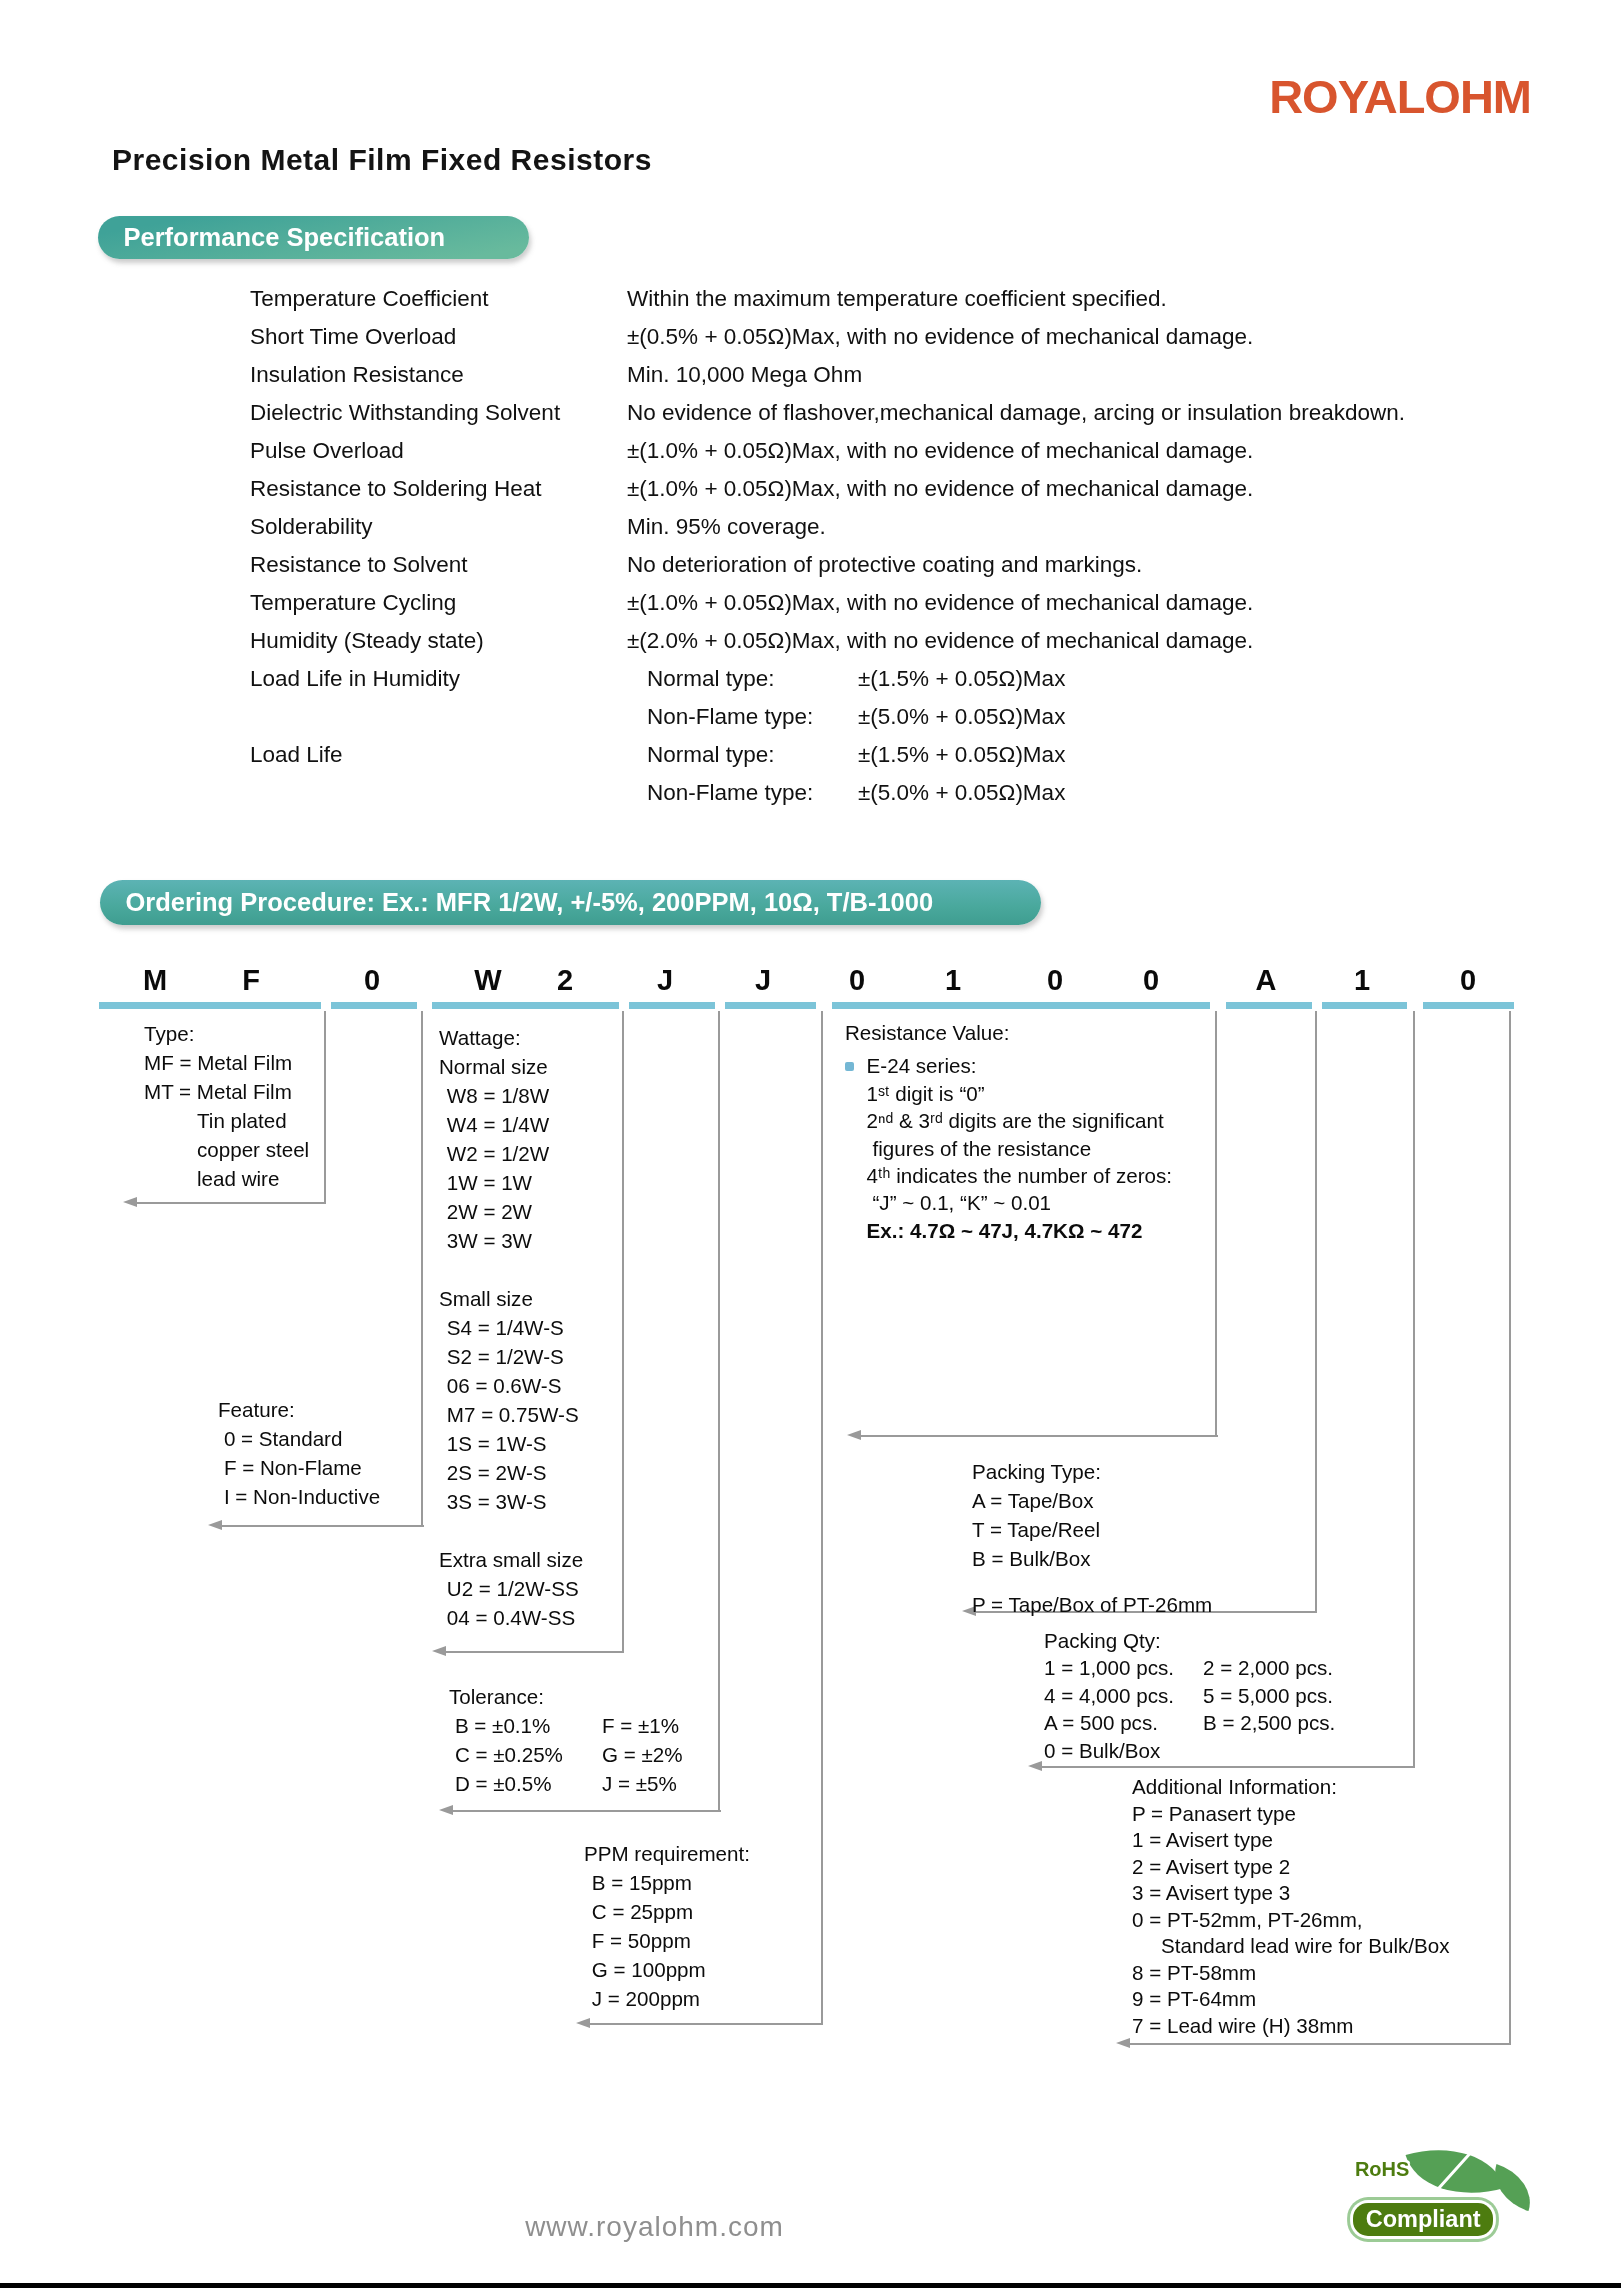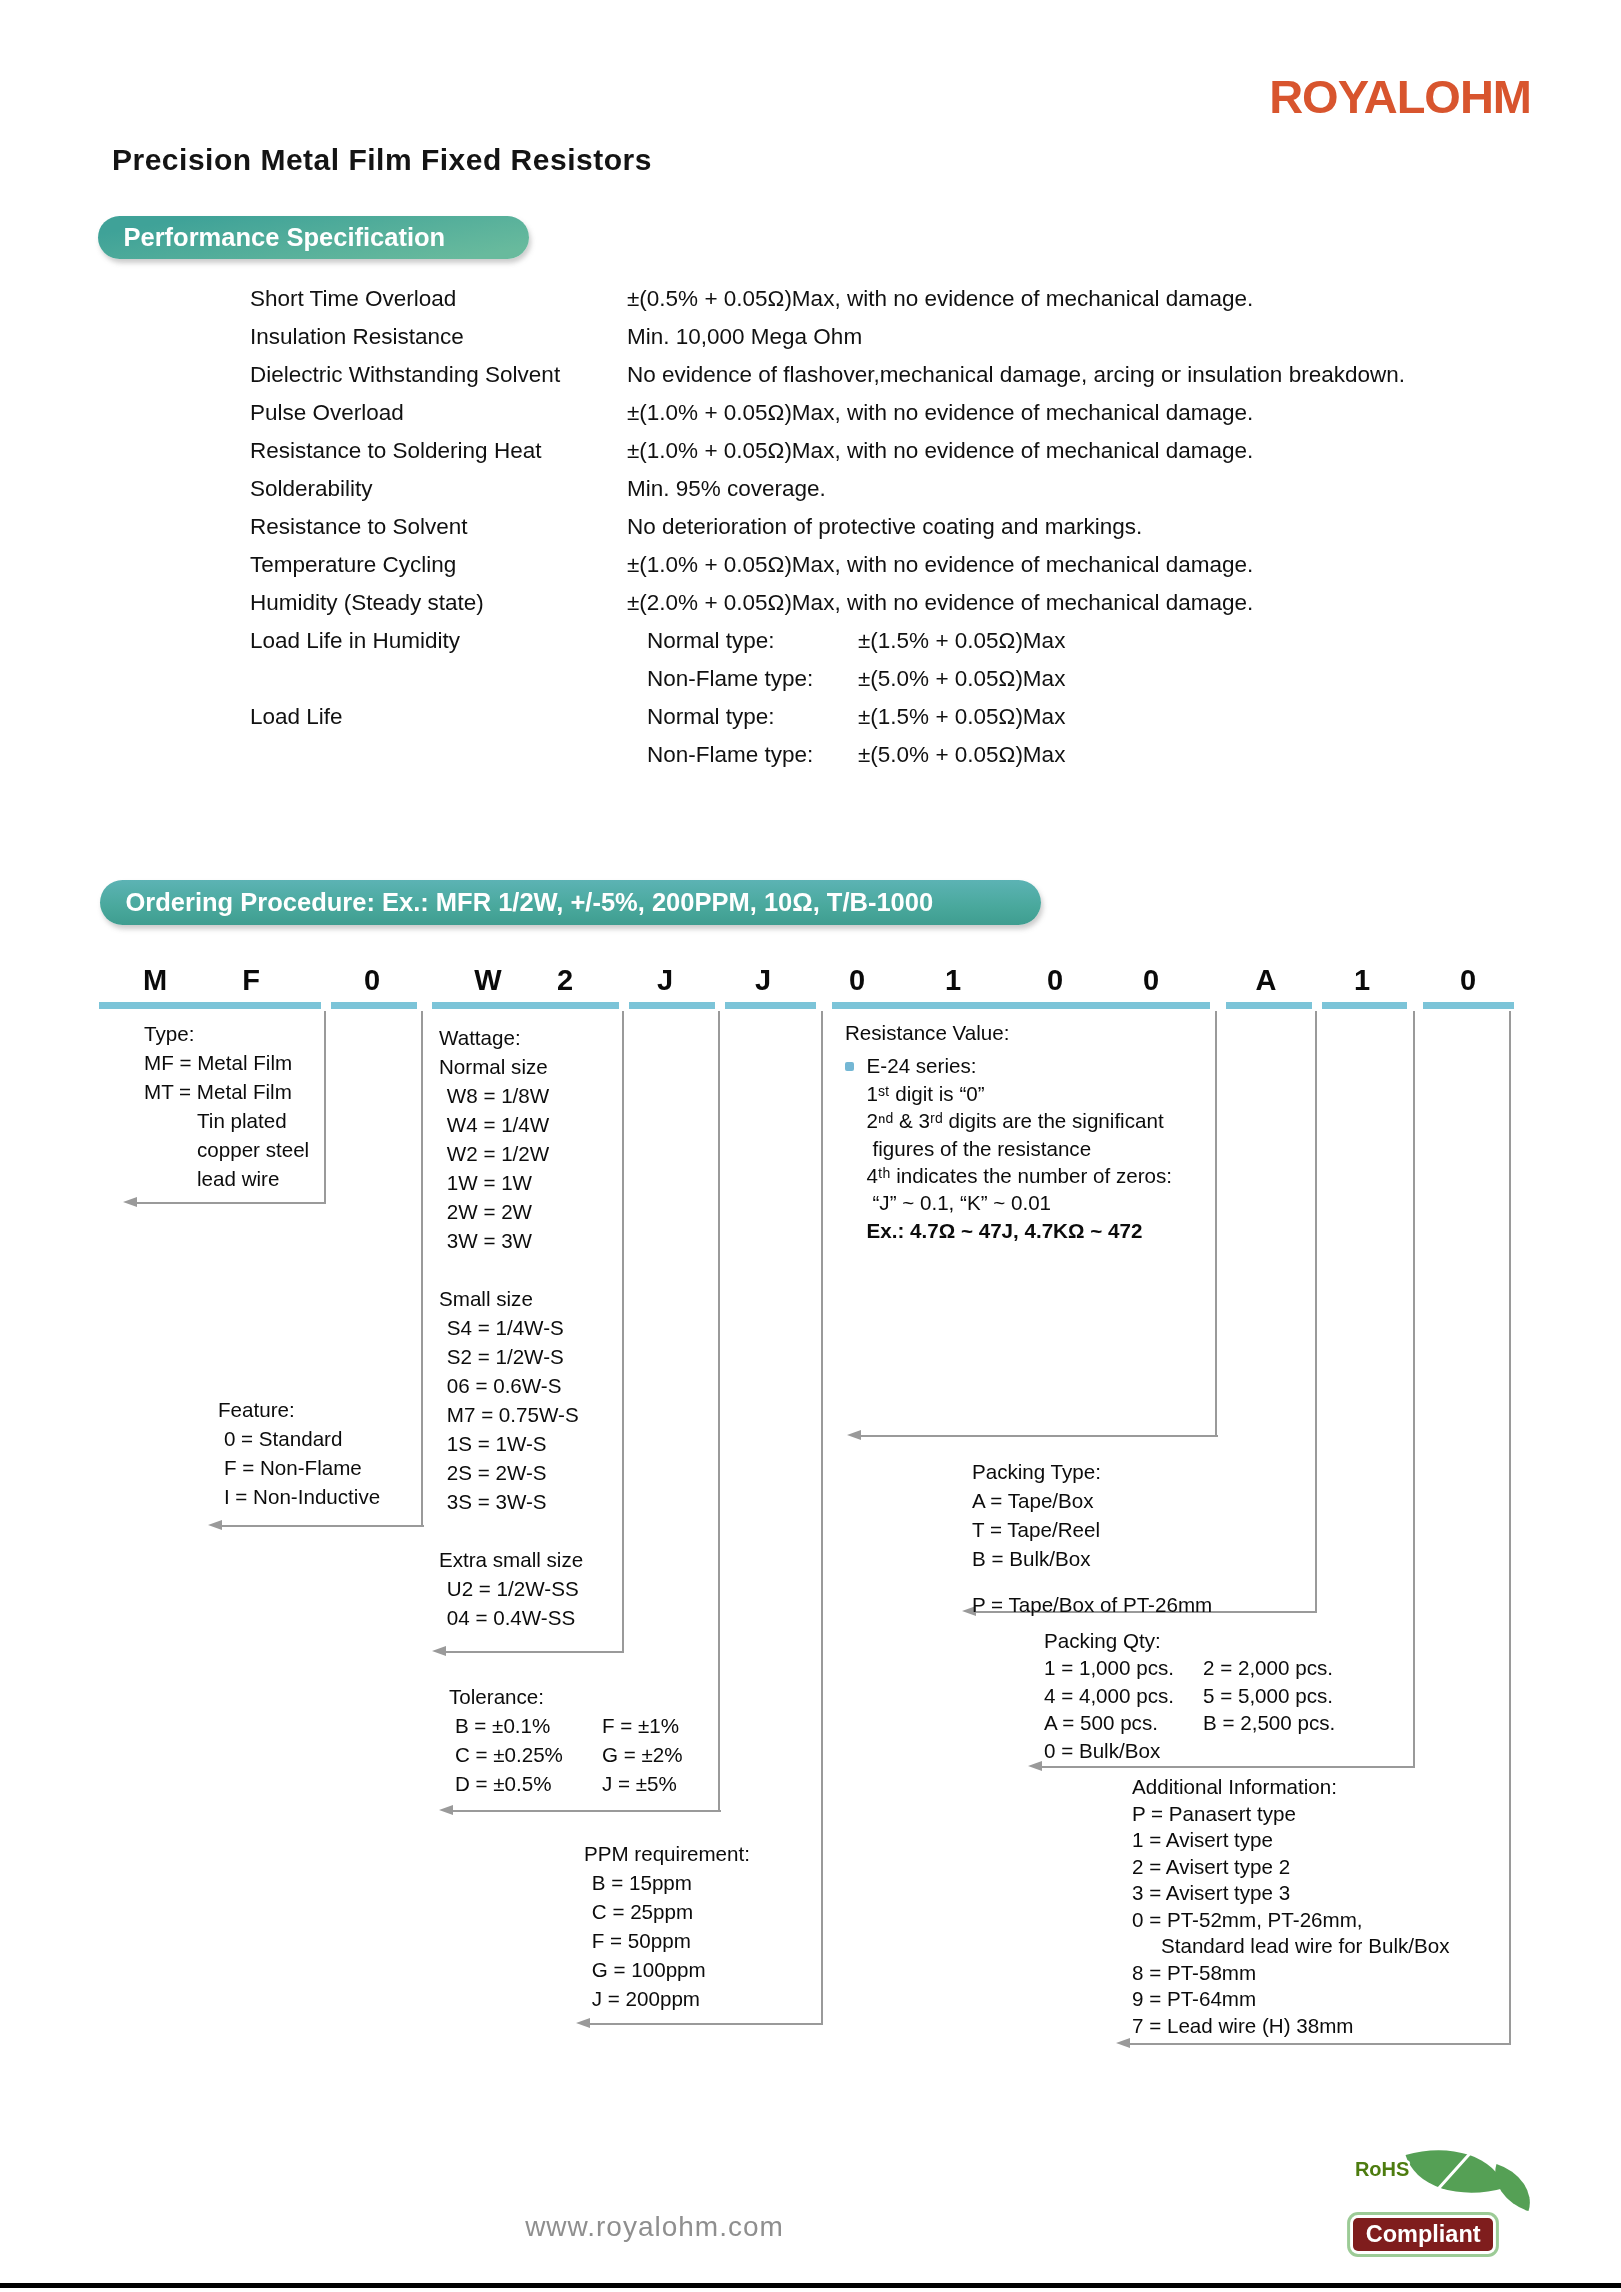--- a/index.html
+++ b/index.html
@@ -68,37 +68,41 @@
   .leaf { position:absolute; background:#55a055; }
   .leaf-big { left:61px; top:-7.8px; width:86px; height:59px;
               border-radius:0 100% 0 100%; transform:rotate(-16deg); }
   .leaf-small { left:139px; top:19.6px; width:45px; height:35px;
                 border-radius:0 100% 0 100%; transform:rotate(18deg); }
   .leaf-vein { position:absolute; left:13.7px; top:25.5px; width:61px; height:2.9px;
                background:#fff; transform:rotate(-32deg); border-radius:2px; }
   .rohs-word { position:absolute; left:3.9px; top:7.8px; font-size:20px; font-weight:bold; color:#4d7c0f;
                text-shadow:-2px 0 #fff,2px 0 #fff,0 -2px #fff,0 2px #fff,
                            -2px -2px #fff,2px 2px #fff,-2px 2px #fff,2px -2px #fff; }
-  .rohs-pill { position:absolute; left:2px; top:68px; background:#7f1d1d; color:#fff;
-               font-weight:bold; font-size:23.5px; padding:2.9px 12.7px; border-radius:5px;
+  .rohs-pill { position:absolute; left:2px; top:53px; background:#4d7c0f; color:#fff;
+               font-weight:bold; font-size:23.5px; padding:2.9px 12.7px; border-radius:15px;
                box-shadow:0 0 0 2.9px #fff,0 0 0 5.9px #9ccb96; white-space:nowrap; }
 </style>
 </head>
 <body>
 
 <div class="page">
 
   <div class="logo">ROYALOHM</div>
   <div class="doc-title">Precision Metal Film Fixed Resistors</div>
 
   <div class="pill pill-perf">
     <span>Performance Specification</span>
   </div>
 
   <div class="spec">
+    <div class="srow">
+        <div class="slabel">Temperature Coefficient</div>
+        <div class="sval">Within the maximum temperature coefficient specified.</div>
+      </div>
     <div class="srow">
         <div class="slabel">Short Time Overload</div>
         <div class="sval">±(0.5% + 0.05Ω)Max, with no evidence of mechanical damage.</div>
       </div>
     <div class="srow">
         <div class="slabel">Insulation Resistance</div>
         <div class="sval">Min. 10,000 Mega Ohm</div>
       </div>
     <div class="srow">
         <div class="slabel">Dielectric Withstanding Solvent</div>

